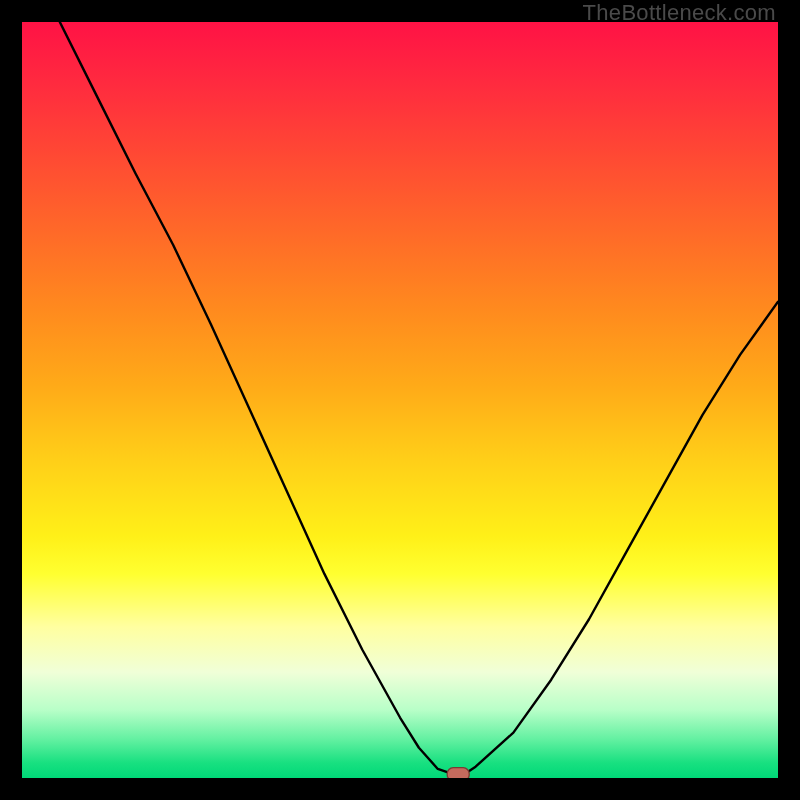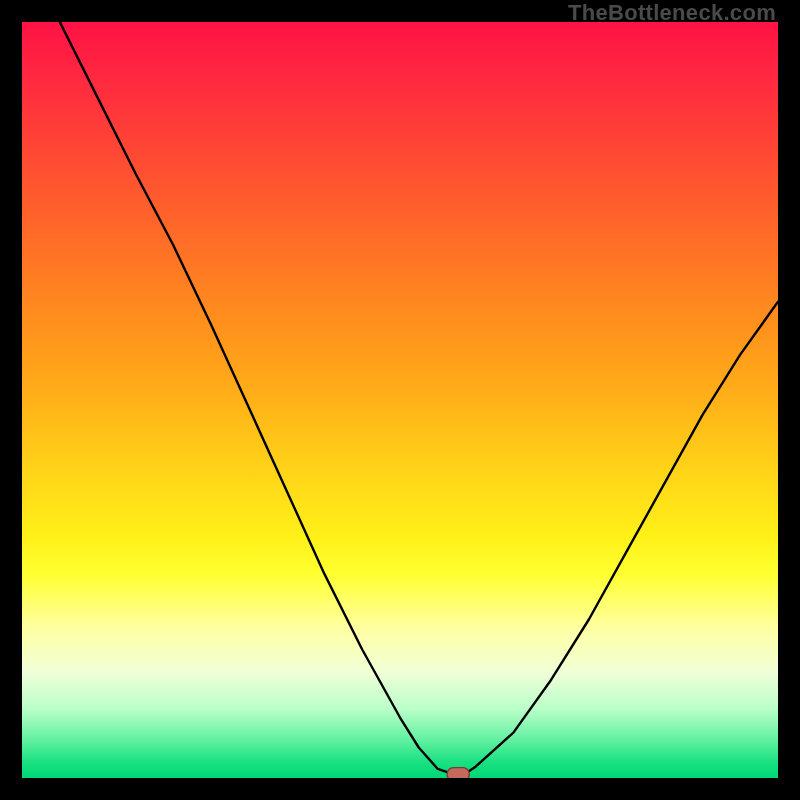--- a/index.html
+++ b/index.html
@@ -11,21 +11,20 @@
     font-family: Arial, Helvetica, sans-serif;
     overflow: hidden;
   }
   .frame {
     position: absolute;
     left: 0;
     top: 0;
     width: 800px;
     height: 800px;
     background: #000;
-    font-weight: bold;
   }
   .plot {
     position: absolute;
     left: 22px;
     top: 22px;
     width: 756px;
     height: 756px;
     
     background: linear-gradient(
       to bottom,

